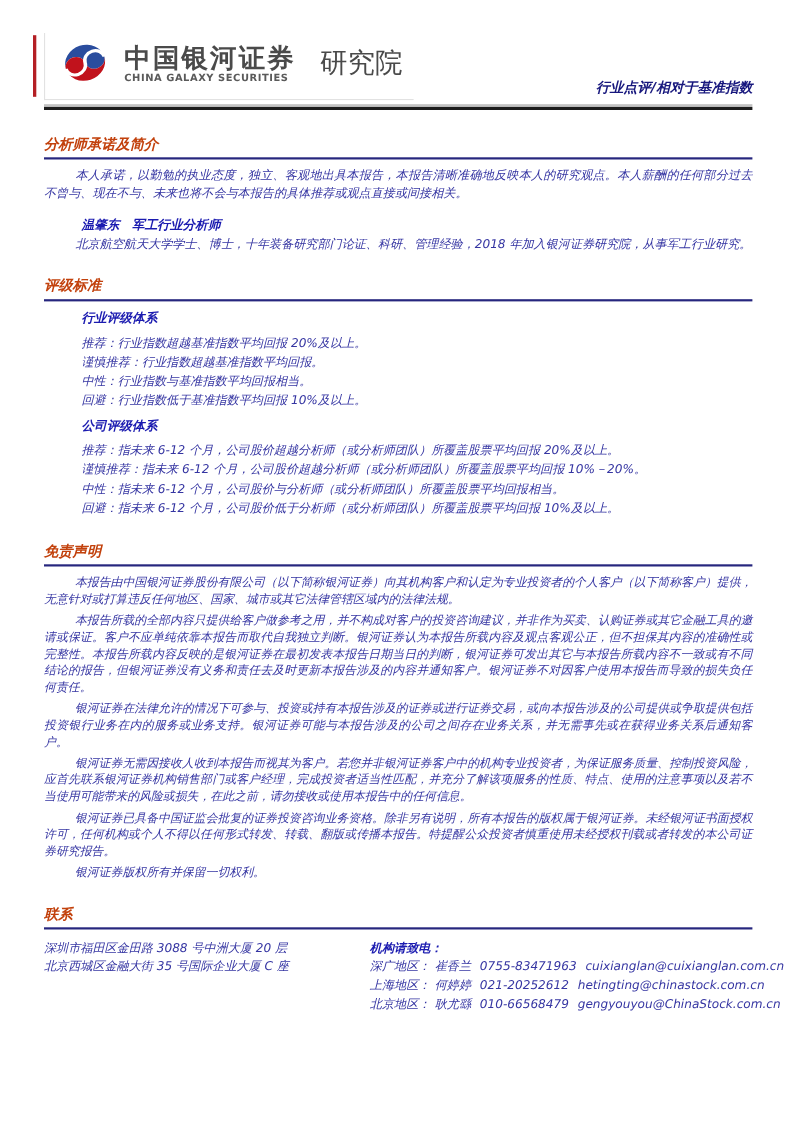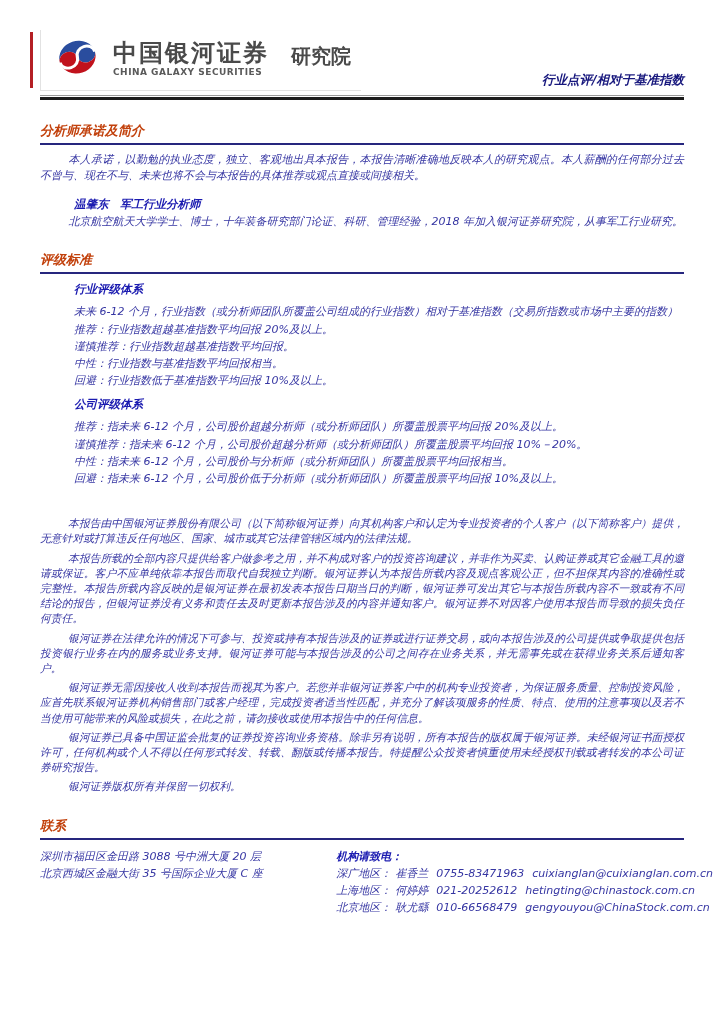--- a/index.html
+++ b/index.html
@@ -22,21 +22,21 @@
   }
   .header { display: flex; align-items: flex-end; }
   .logo-wrap {
     display: flex; align-items: center; gap: 10px;
     border: 1px solid #e2e2e2; border-top: none; border-right: none;
     padding: 4px 10px 6px 12px;
   }
   .brand-text { display: flex; flex-direction: column; line-height: 1; }
   .brand-cn { font-size: 24px; font-weight: bold; color: #4a4a4a; letter-spacing: 2px; }
   .brand-en { font-size: 9px; font-weight: bold; color: #5a5a5a; letter-spacing: 0.5px; margin-top: 3px; }
-  .institute { font-size: 20px; font-weight: bold; color: #4a4a4a; margin-left: 12px; padding-bottom: 6px; }
+  .institute { font-size: 25px; font-weight: normal; color: #4a4a4a; margin-left: 12px; padding-bottom: 6px; }
   .header-right {
     margin-left: auto; align-self: flex-end;
     font-size: 12.5px; font-weight: bold; font-style: italic;
     color: #17177d; padding-bottom: 2px;
   }
   .header-rule { margin-top: 4px; }
   .header-rule .thin { height: 1px; background: #9a9a9a; }
   .header-rule .thick { height: 3px; background: #1c1c1c; margin-top: 1px; }
 
   
@@ -126,37 +126,37 @@
         <p class="body-text indent analyst-bio">北京航空航天大学学士、博士，十年装备研究部门论证、科研、管理经验，2018 年加入银河证券研究院，从事军工行业研究。</p>
       </div>
     </div>
   </div>
 
   <div class="section">
     <div class="sec-title">评级标准</div>
 
     <div class="rating-block">
       <div class="rating-sub">行业评级体系</div>
-      <div class="sub-line">未来 6-12 个月，行业指数（或分析师团队所覆盖公司组成的行业指数）相对于基准指数（交易所指数或市场中主要的指数）</div>
       <div class="sub-line">推荐：行业指数超越基准指数平均回报 20%及以上。</div>
       <div class="sub-line">谨慎推荐：行业指数超越基准指数平均回报。</div>
       <div class="sub-line">中性：行业指数与基准指数平均回报相当。</div>
       <div class="sub-line">回避：行业指数低于基准指数平均回报 10%及以上。</div>
     </div>
 
     <div class="rating-block">
       <div class="rating-sub">公司评级体系</div>
       <div class="sub-line">推荐：指未来 6-12 个月，公司股价超越分析师（或分析师团队）所覆盖股票平均回报 20%及以上。</div>
       <div class="sub-line">谨慎推荐：指未来 6-12 个月，公司股价超越分析师（或分析师团队）所覆盖股票平均回报 10%－20%。</div>
       <div class="sub-line">中性：指未来 6-12 个月，公司股价与分析师（或分析师团队）所覆盖股票平均回报相当。</div>
       <div class="sub-line">回避：指未来 6-12 个月，公司股价低于分析师（或分析师团队）所覆盖股票平均回报 10%及以上。</div>
     </div>
   </div>
 
   <div class="section">
+    <div class="sec-title">免责声明</div>
     <div class="sec-body">
       <p class="body-text indent disc-para">本报告由中国银河证券股份有限公司（以下简称银河证券）向其机构客户和认定为专业投资者的个人客户（以下简称客户）提供，无意针对或打算违反任何地区、国家、城市或其它法律管辖区域内的法律法规。</p>
       <p class="body-text indent disc-para">本报告所载的全部内容只提供给客户做参考之用，并不构成对客户的投资咨询建议，并非作为买卖、认购证券或其它金融工具的邀请或保证。客户不应单纯依靠本报告而取代自我独立判断。银河证券认为本报告所载内容及观点客观公正，但不担保其内容的准确性或完整性。本报告所载内容反映的是银河证券在最初发表本报告日期当日的判断，银河证券可发出其它与本报告所载内容不一致或有不同结论的报告，但银河证券没有义务和责任去及时更新本报告涉及的内容并通知客户。银河证券不对因客户使用本报告而导致的损失负任何责任。</p>
       <p class="body-text indent disc-para">银河证券在法律允许的情况下可参与、投资或持有本报告涉及的证券或进行证券交易，或向本报告涉及的公司提供或争取提供包括投资银行业务在内的服务或业务支持。银河证券可能与本报告涉及的公司之间存在业务关系，并无需事先或在获得业务关系后通知客户。</p>
       <p class="body-text indent disc-para">银河证券无需因接收人收到本报告而视其为客户。若您并非银河证券客户中的机构专业投资者，为保证服务质量、控制投资风险，应首先联系银河证券机构销售部门或客户经理，完成投资者适当性匹配，并充分了解该项服务的性质、特点、使用的注意事项以及若不当使用可能带来的风险或损失，在此之前，请勿接收或使用本报告中的任何信息。</p>
       <p class="body-text indent disc-para">银河证券已具备中国证监会批复的证券投资咨询业务资格。除非另有说明，所有本报告的版权属于银河证券。未经银河证书面授权许可，任何机构或个人不得以任何形式转发、转载、翻版或传播本报告。特提醒公众投资者慎重使用未经授权刊载或者转发的本公司证券研究报告。</p>
       <p class="body-text indent disc-para">银河证券版权所有并保留一切权利。</p>
     </div>
   </div>
 

